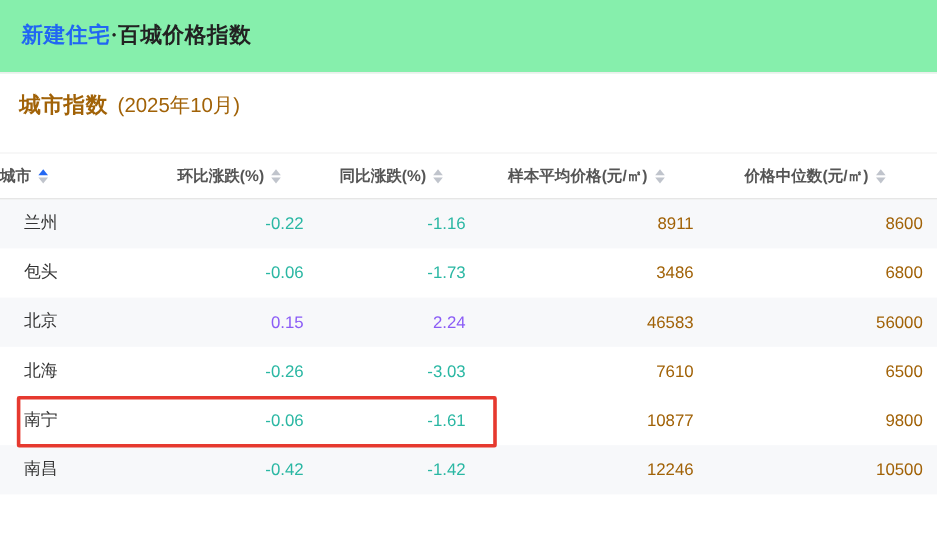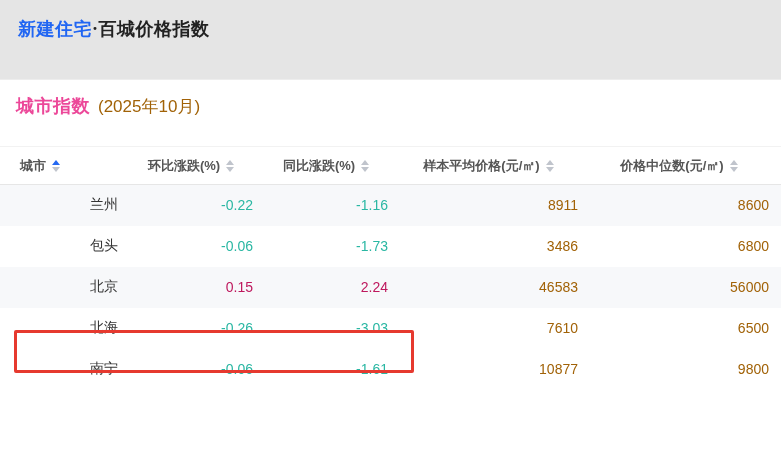--- a/index.html
+++ b/index.html
@@ -5,35 +5,35 @@
   * { margin: 0; padding: 0; box-sizing: border-box; }
   html, body {
     width: 781px; height: 454px;
     background: #fff;
     font-family: "Liberation Sans", "DejaVu Sans", sans-serif;
     overflow: hidden;
     position: relative;
   }
   
   .page-header {
-    height: 80px;
+    height: 61px;
     padding: 17px 20px 0 18px;
-    background: #e5e5e5;
+    background: #86efac;
     border-bottom: 1px solid #ededed;
     font-family: Liberation Serif, serif;
   }
   .page-title { font-size: 18px; font-weight: bold; letter-spacing: .5px; }
   .page-title .hl { color: #2166f3; cursor: pointer; }
   .page-title .rest { color: #222; }
   
   .section-head {
     margin: 14px 16px 0 16px;
     display: flex; align-items: baseline; gap: 8px;
   }
-  .section-title { font-size: 18px; font-weight: bold; color: #ec4899; letter-spacing: .5px; }
+  .section-title { font-size: 18px; font-weight: bold; color: #a16207; letter-spacing: .5px; }
   .section-period { font-size: 17px; color: #a16207; }
   
   table {
     width: 100%;
     margin-top: 28px;
     border-collapse: collapse;
     table-layout: fixed;
   }
   col.c-city   { width: 130px; }
   col.c-mom    { width: 135px; }
@@ -42,33 +42,33 @@
   col.c-median { width: 191px; }
   th {
     height: 38px;
     font-size: 13px; font-weight: bold; color: #555;
     padding-right: 12px;
     border-top: 1px solid #f2f2f2;
     border-bottom: 1px solid #e6e6e6;
     white-space: nowrap;
     cursor: pointer;
   }
-  th.first { text-align: left; padding-left: 20px; }
+  th.first { text-align: left; }
   th .lbl { vertical-align: middle; }
   td {
     height: 41px;
     font-size: 14px; color: #333;
     text-align: right; padding-right: 12px;
     white-space: nowrap;
   }
-  td.first { text-align: right; padding-left: 20px; }
+  td.first { text-align: left; padding-left: 20px; }
   td.price { color: #a16207; }
   tr.stripe { background: #f7f8fa; }
   .chg.down { color: #2ab7a3; }
-  .chg.up   { color: #be185d; }
+  .chg.up   { color: #8b5cf6; }
   
   .sort {
     display: inline-block; vertical-align: middle;
     margin-left: 6px; width: 9px;
   }
   .sort i { display: block; width: 0; height: 0; border-left: 4.5px solid transparent; border-right: 4.5px solid transparent; }
   .sort .cu { border-bottom: 5px solid #c0c4cc; margin-bottom: 2px; }
   .sort .cd { border-top: 5px solid #c0c4cc; }
   .sort.asc .cu { border-bottom-color: #2468f2; }
   
@@ -152,16 +152,23 @@
       <td class="price">7610</td>
       <td class="price">6500</td>
     </tr>
     <tr>
       <td class="first">南宁</td>
       <td class="chg down">-0.06</td>
       <td class="chg down">-1.61</td>
       <td class="price">10877</td>
       <td class="price">9800</td>
     </tr>
+    <tr class="stripe">
+      <td class="first">南昌</td>
+      <td class="chg down">-0.42</td>
+      <td class="chg down">-1.42</td>
+      <td class="price">12246</td>
+      <td class="price">10500</td>
+    </tr>
   </tbody>
 </table>
 
 <div class="annotation-box"></div>
 
 </body></html>

